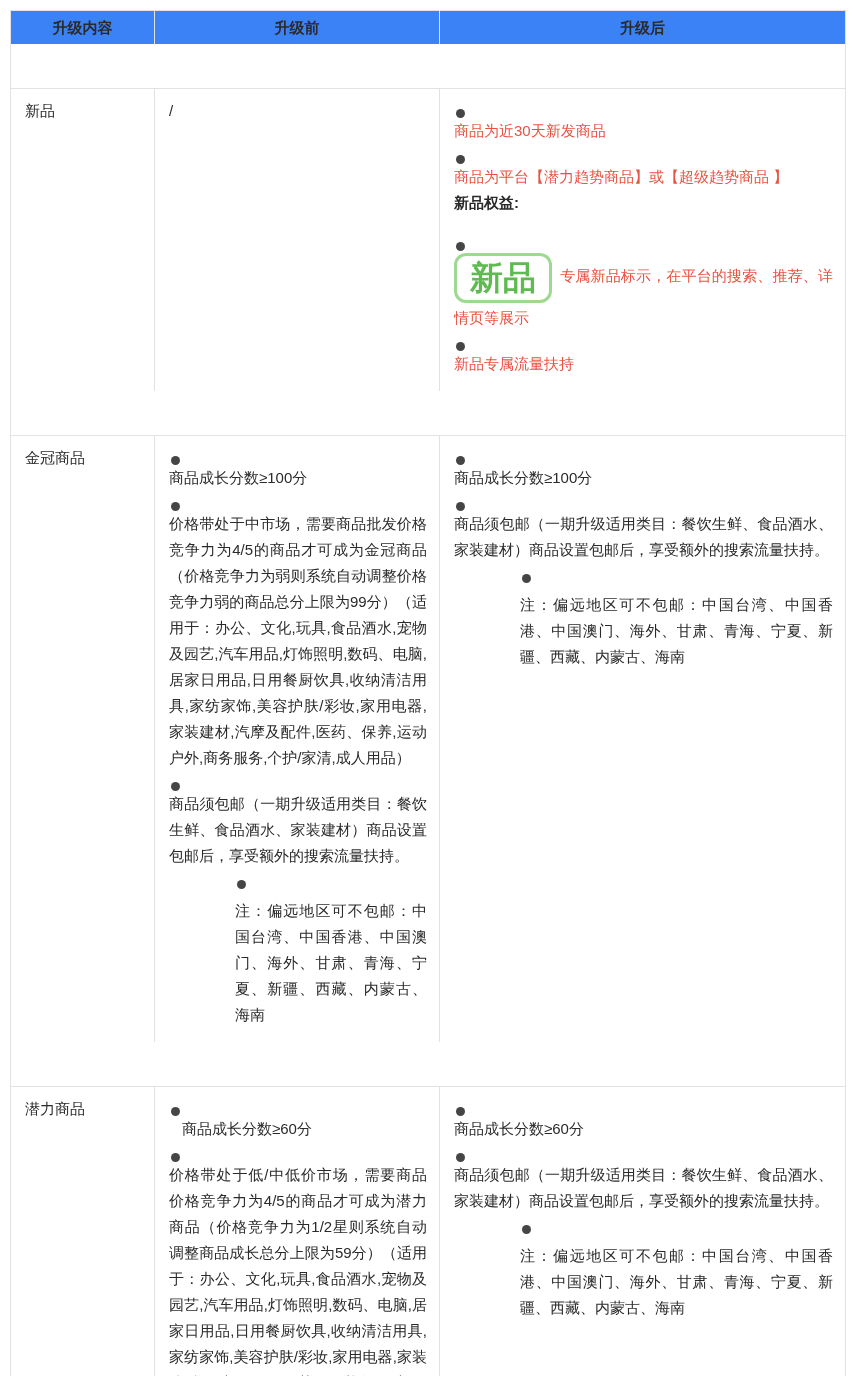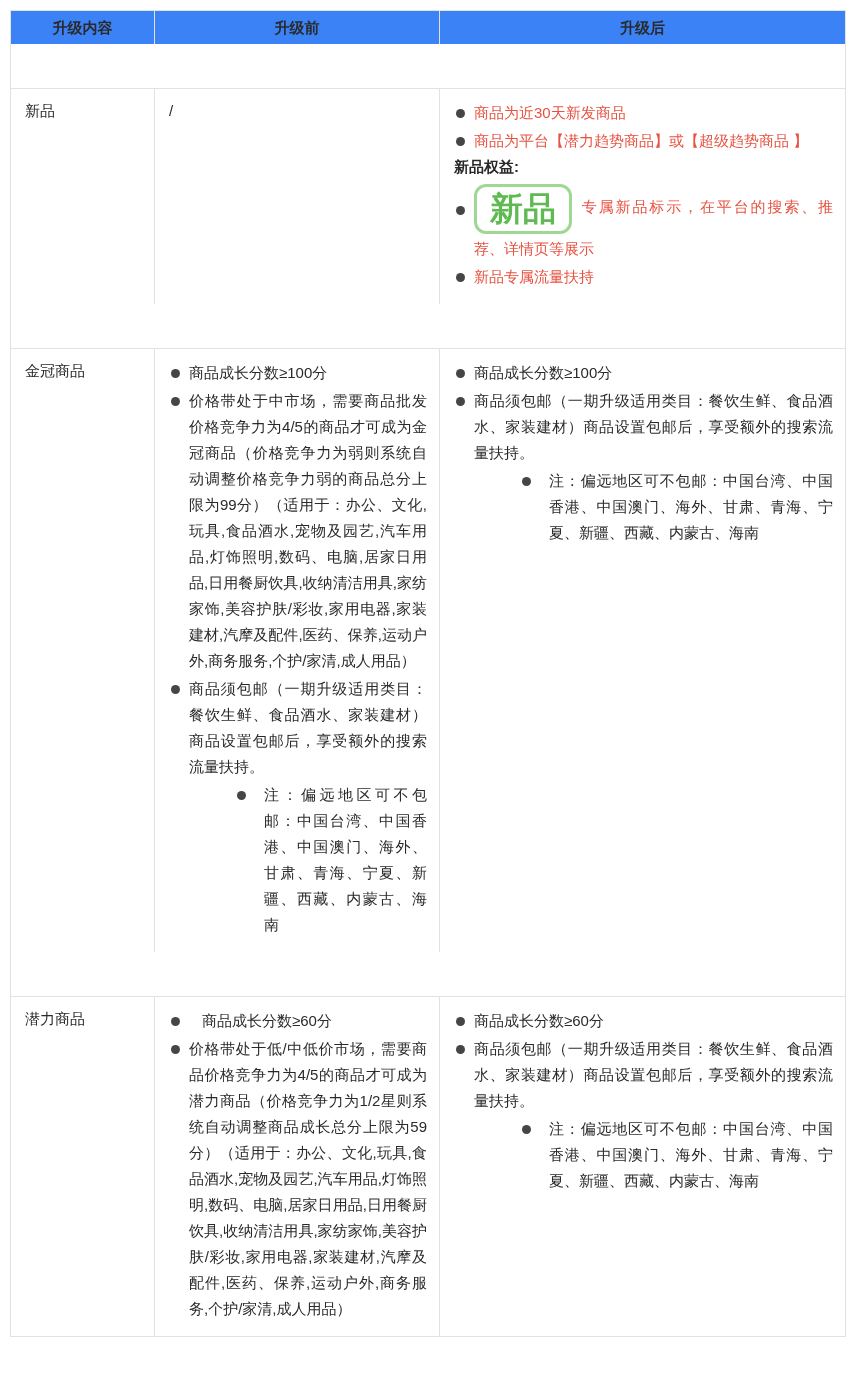--- a/index.html
+++ b/index.html
@@ -27,21 +27,21 @@
     text-align: center;
     padding: 7px 6px;
   }
   .th + .th, .cell + .cell { border-left: 1px solid #e2e2e2; }
   .cell {
     padding: 9px 12px 14px 14px;
     font-size: 15px;
     line-height: 26px;
   }
   .sec-title { font-weight: 700; }
-  .li { display: flex; margin-top: 2px; }
+  .li { display: flex; margin-top: 2px; flex-direction: column; }
   .dot {
     flex: none;
     width: 9px; height: 9px;
     border-radius: 50%;
     background: #454545;
     margin: 9px 9px 0 2px;
   }
   .li-text { flex: 1; text-align: justify; }
   .red { color: #e85241; }
   .sub { margin-left: 66px; gap: 9px; }

